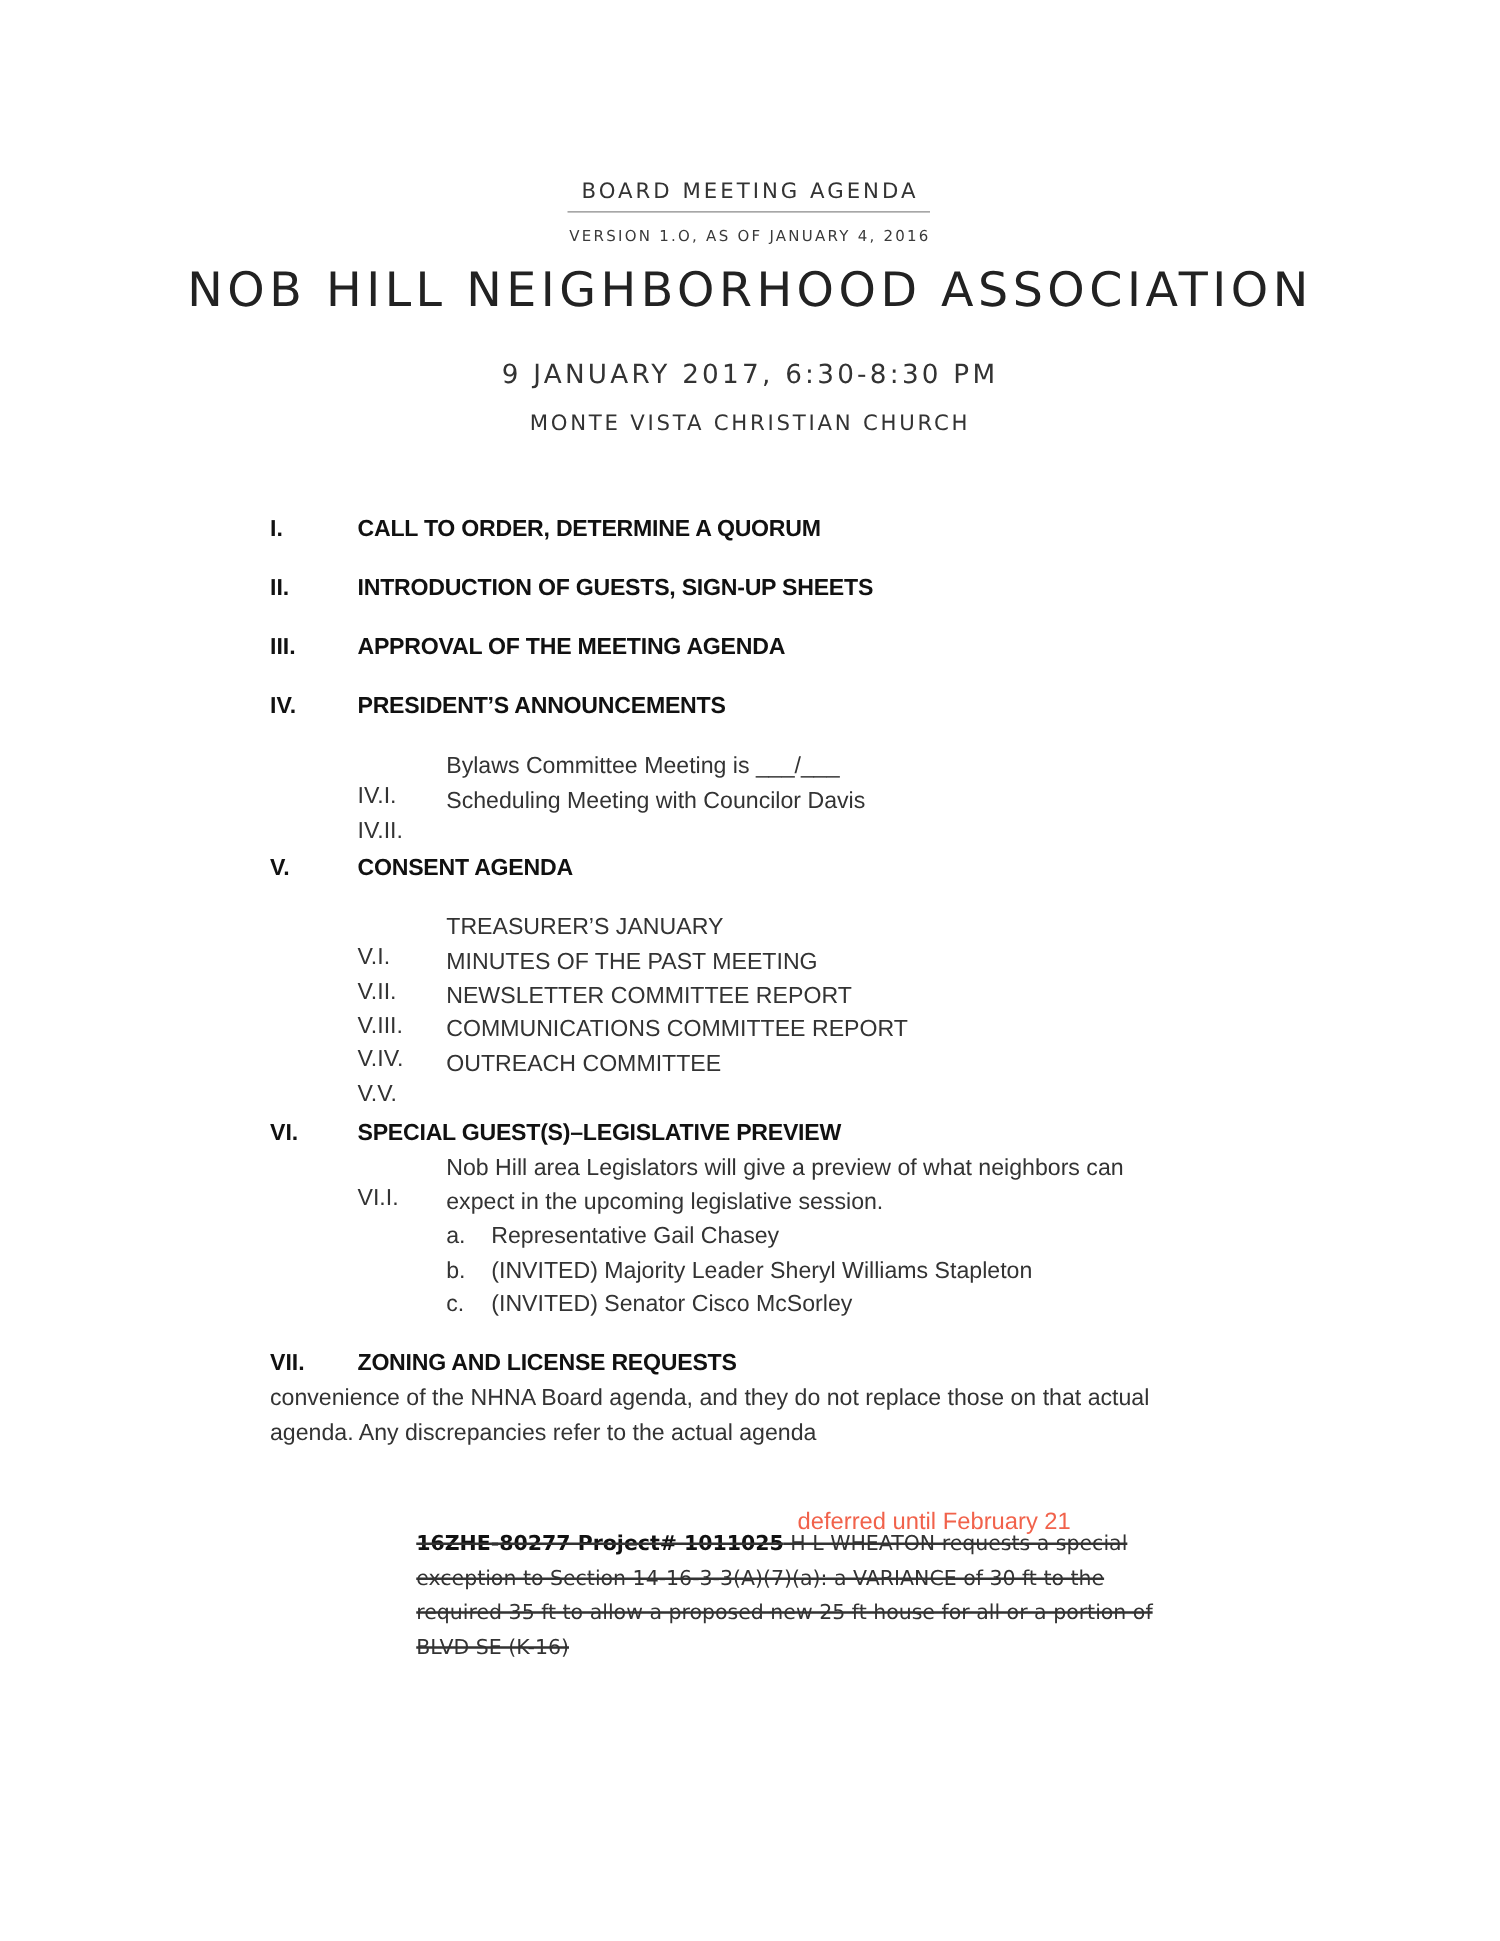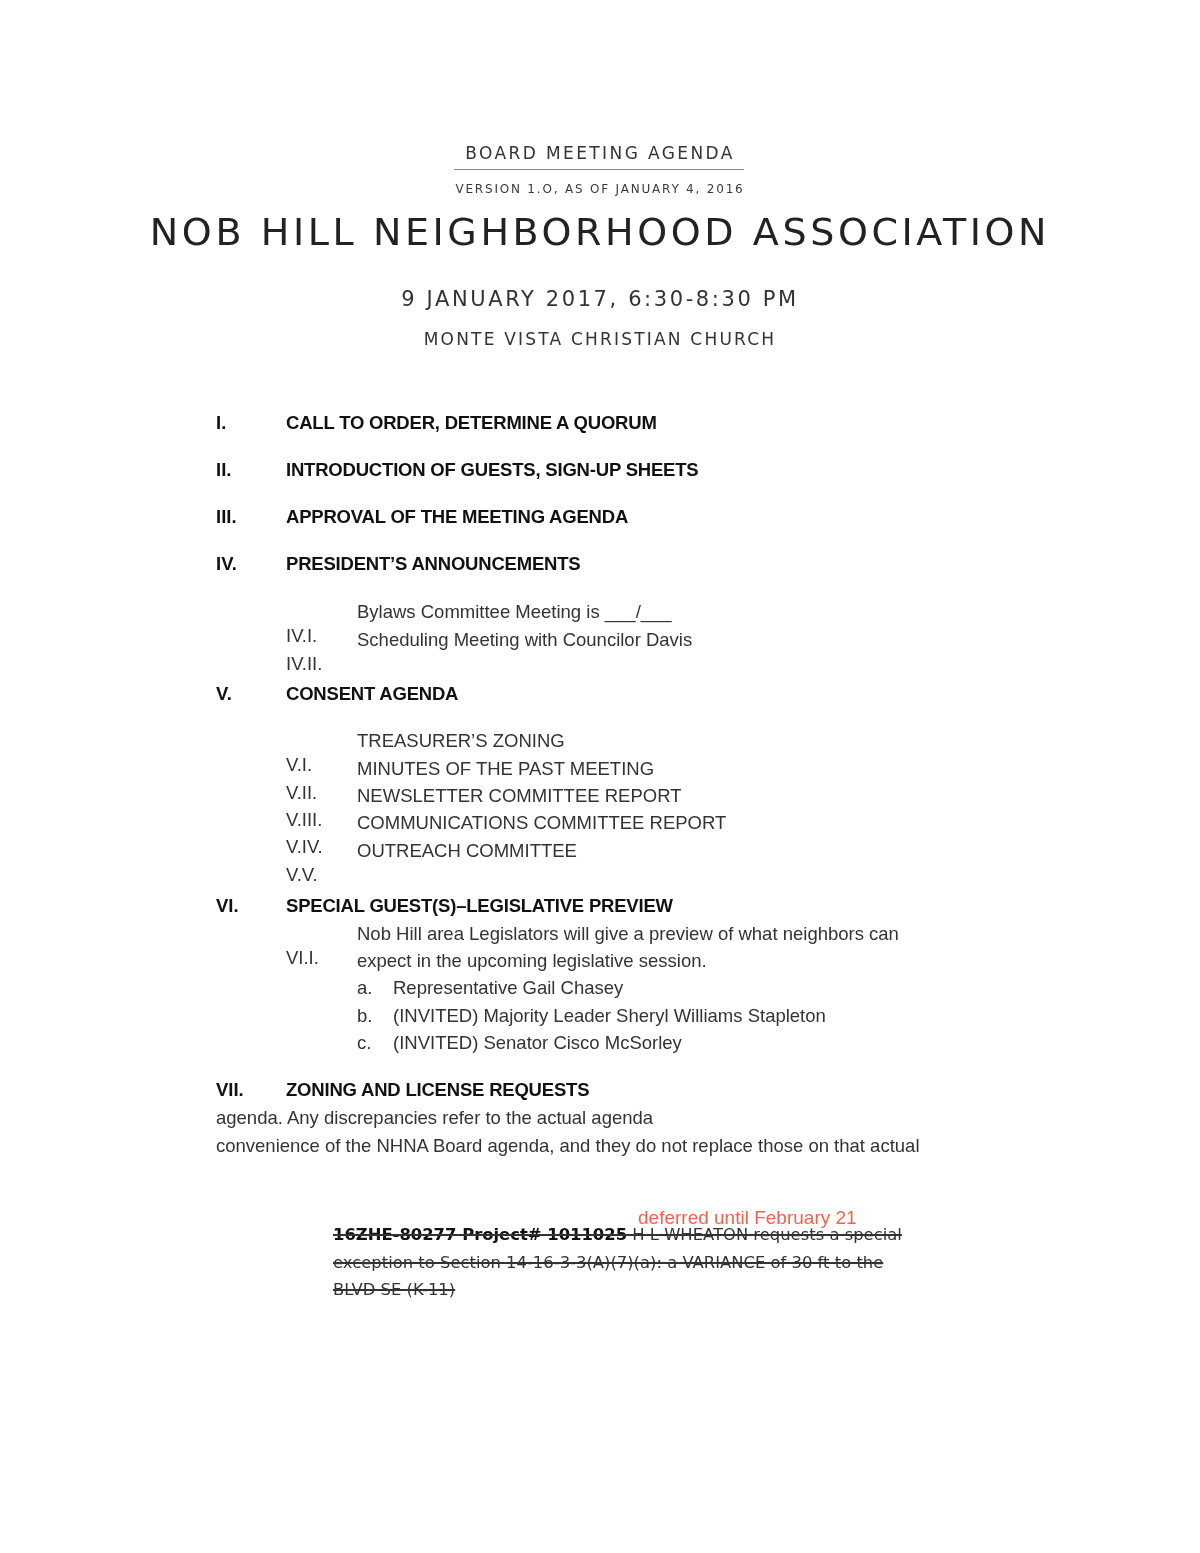--- a/index.html
+++ b/index.html
@@ -87,21 +87,21 @@
 <div class="abs sec sec-num" style="top:553px">IV.</div>
 <div class="abs sec sec-title" style="top:553px">PRESIDENT’S ANNOUNCEMENTS</div>
 <div class="abs sub sub-num" style="top:601px">IV.I.</div>
 <div class="abs sub sub-text" style="top:601px">Bylaws Committee Meeting is ___/___</div>
 <div class="abs sub sub-num" style="top:629px">IV.II.</div>
 <div class="abs sub sub-text" style="top:629px">Scheduling Meeting with Councilor Davis</div>
 
 <div class="abs sec sec-num" style="top:683px">V.</div>
 <div class="abs sec sec-title" style="top:683px">CONSENT AGENDA</div>
 <div class="abs sub sub-num" style="top:730px">V.I.</div>
-<div class="abs sub sub-text" style="top:730px">TREASURER’S ZONING</div>
+<div class="abs sub sub-text" style="top:730px">TREASURER’S JANUARY</div>
 <div class="abs sub sub-num" style="top:758px">V.II.</div>
 <div class="abs sub sub-text" style="top:758px">MINUTES OF THE PAST MEETING</div>
 <div class="abs sub sub-num" style="top:785px">V.III.</div>
 <div class="abs sub sub-text" style="top:785px">NEWSLETTER COMMITTEE REPORT</div>
 <div class="abs sub sub-num" style="top:812px">V.IV.</div>
 <div class="abs sub sub-text" style="top:812px">COMMUNICATIONS COMMITTEE REPORT</div>
 <div class="abs sub sub-num" style="top:840px">V.V.</div>
 <div class="abs sub sub-text" style="top:840px">OUTREACH COMMITTEE</div>
 
 <div class="abs sec sec-num" style="top:895px">VI.</div>
@@ -115,22 +115,23 @@
 <div class="abs sub letter-item" style="top:1005px">
   <span class="letter-label">b.</span><span>(INVITED) Majority Leader Sheryl Williams Stapleton</span>
 </div>
 <div class="abs sub letter-item" style="top:1032px">
   <span class="letter-label">c.</span><span>(INVITED) Senator Cisco McSorley</span>
 </div>
 
 <div class="abs sec sec-num" style="top:1079px">VII.</div>
 <div class="abs sec sec-title" style="top:1079px">ZONING AND LICENSE REQUESTS</div>
 <div class="abs para" style="left:216px; top:1104px; width:780px;">
+  <div>convenience of the NHNA Board agenda, and they do not replace those on that actual</div>
   <div>agenda. Any discrepancies refer to the actual agenda</div>
-  <div>convenience of the NHNA Board agenda, and they do not replace those on that actual</div>
 </div>
 
 <div class="abs struck-block">
   <div><span class="case-id">16ZHE-80277 Project# 1011025</span><span> H L WHEATON requests a special</span></div>
   <div>exception to Section 14-16-3-3(A)(7)(a): a VARIANCE of 30 ft to the</div>
-  <div>BLVD SE (K-11)</div>
+  <div>required 35 ft to allow a proposed new 25 ft house for all or a portion of</div>
+  <div>BLVD SE (K-16)</div>
 </div>
 <div class="abs annotation">deferred until February 21</div>
 
 </body></html>

